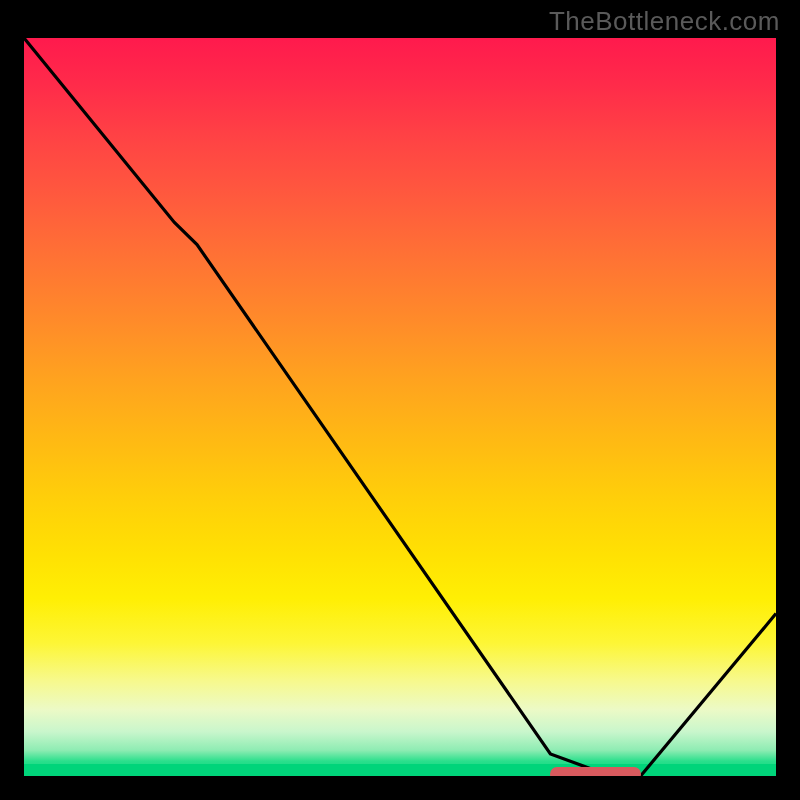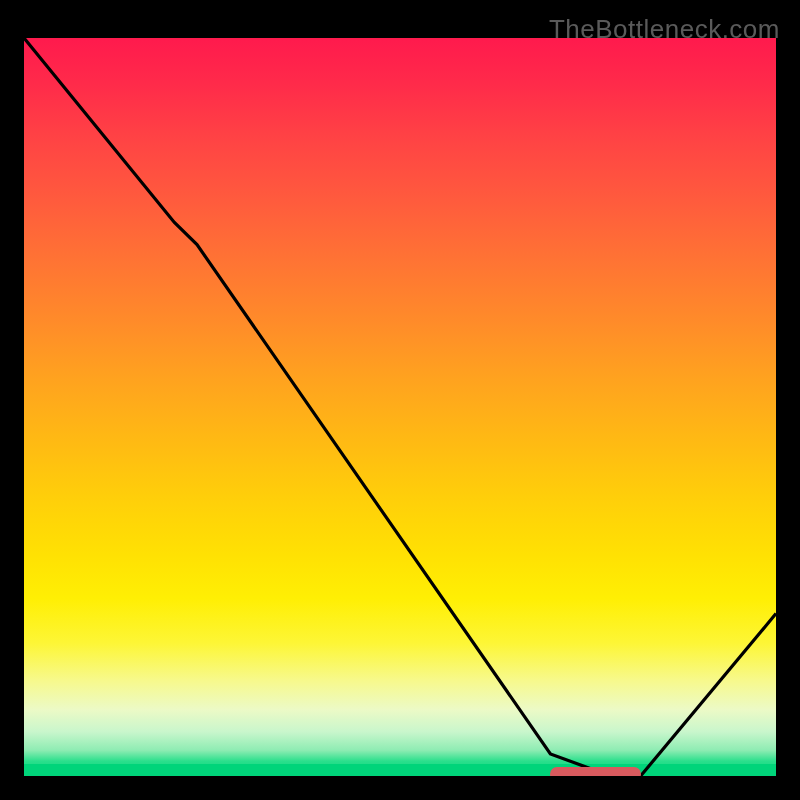--- a/index.html
+++ b/index.html
@@ -17,21 +17,20 @@
   }
   .watermark {
     position: absolute;
     top: 6px;
     right: 20px;
     color: #5a5a5a;
     font-size: 26px;
     font-weight: normal;
     letter-spacing: 0.5px;
     z-index: 10;
-    margin-top: 8px;
   }
   .plot-area {
     position: absolute;
     left: 24px;
     top: 38px;
     width: 752px;
     height: 738px;
     overflow: hidden;
   }
   .gradient-bg {

